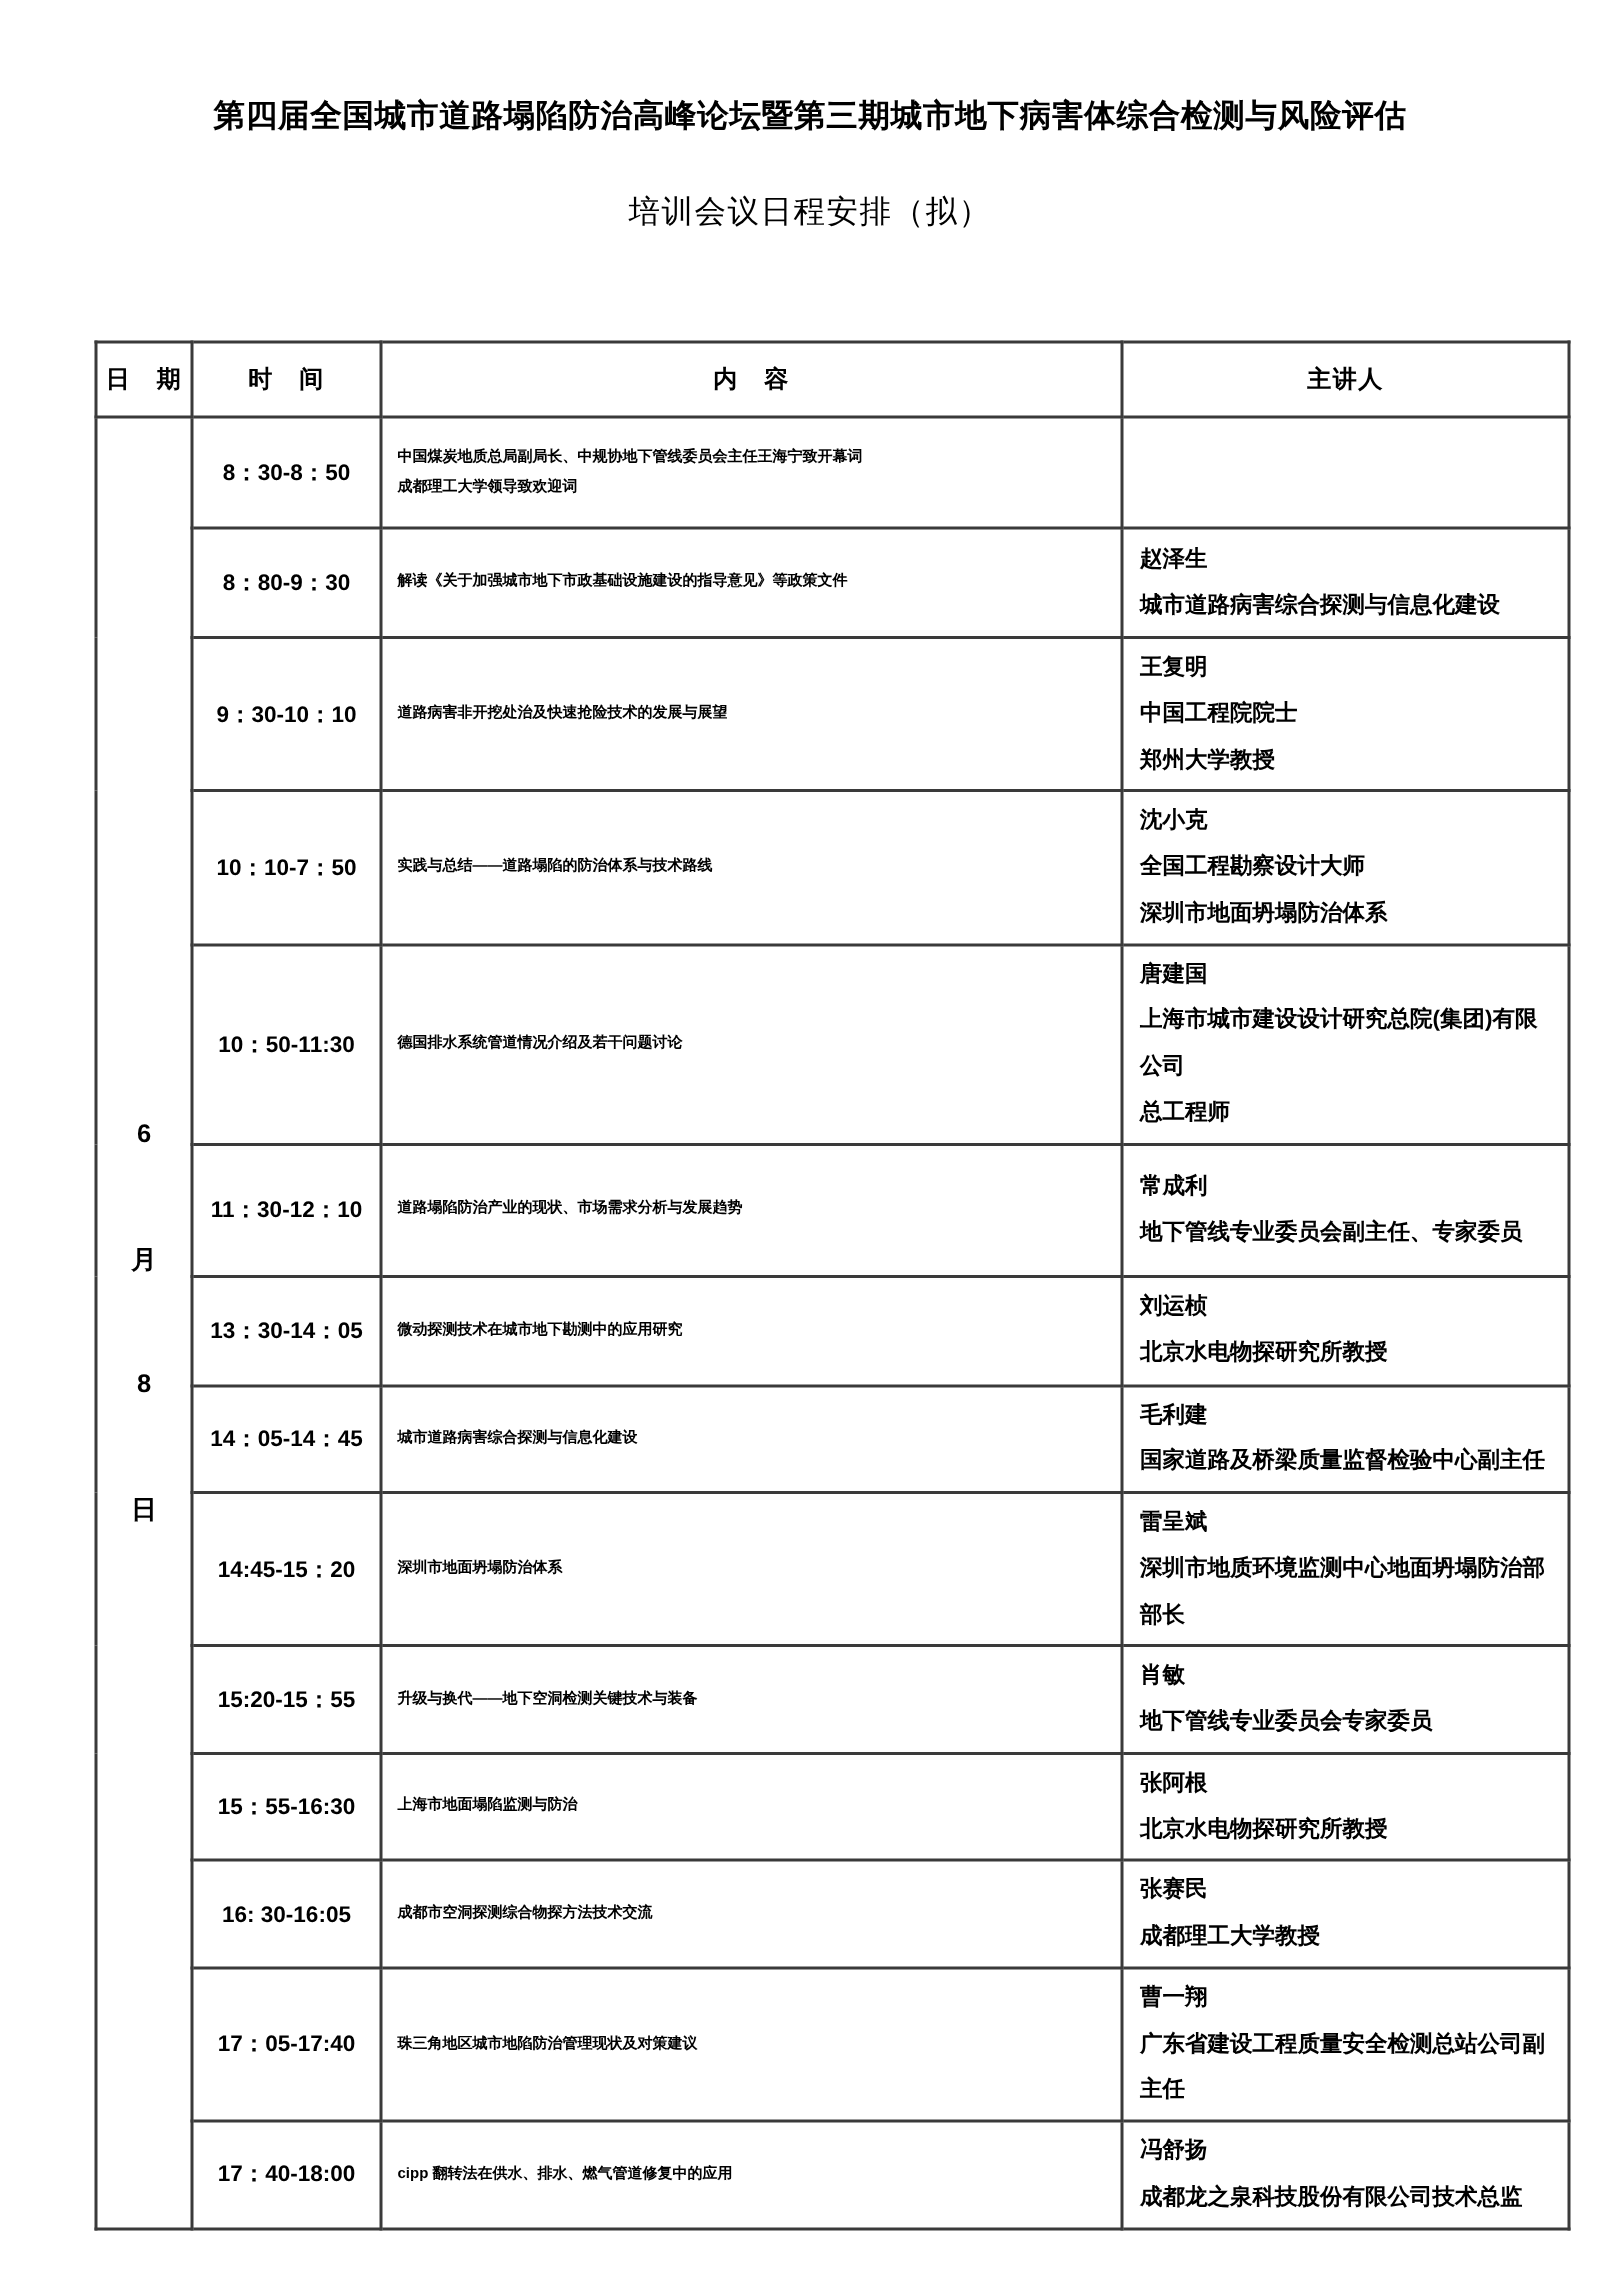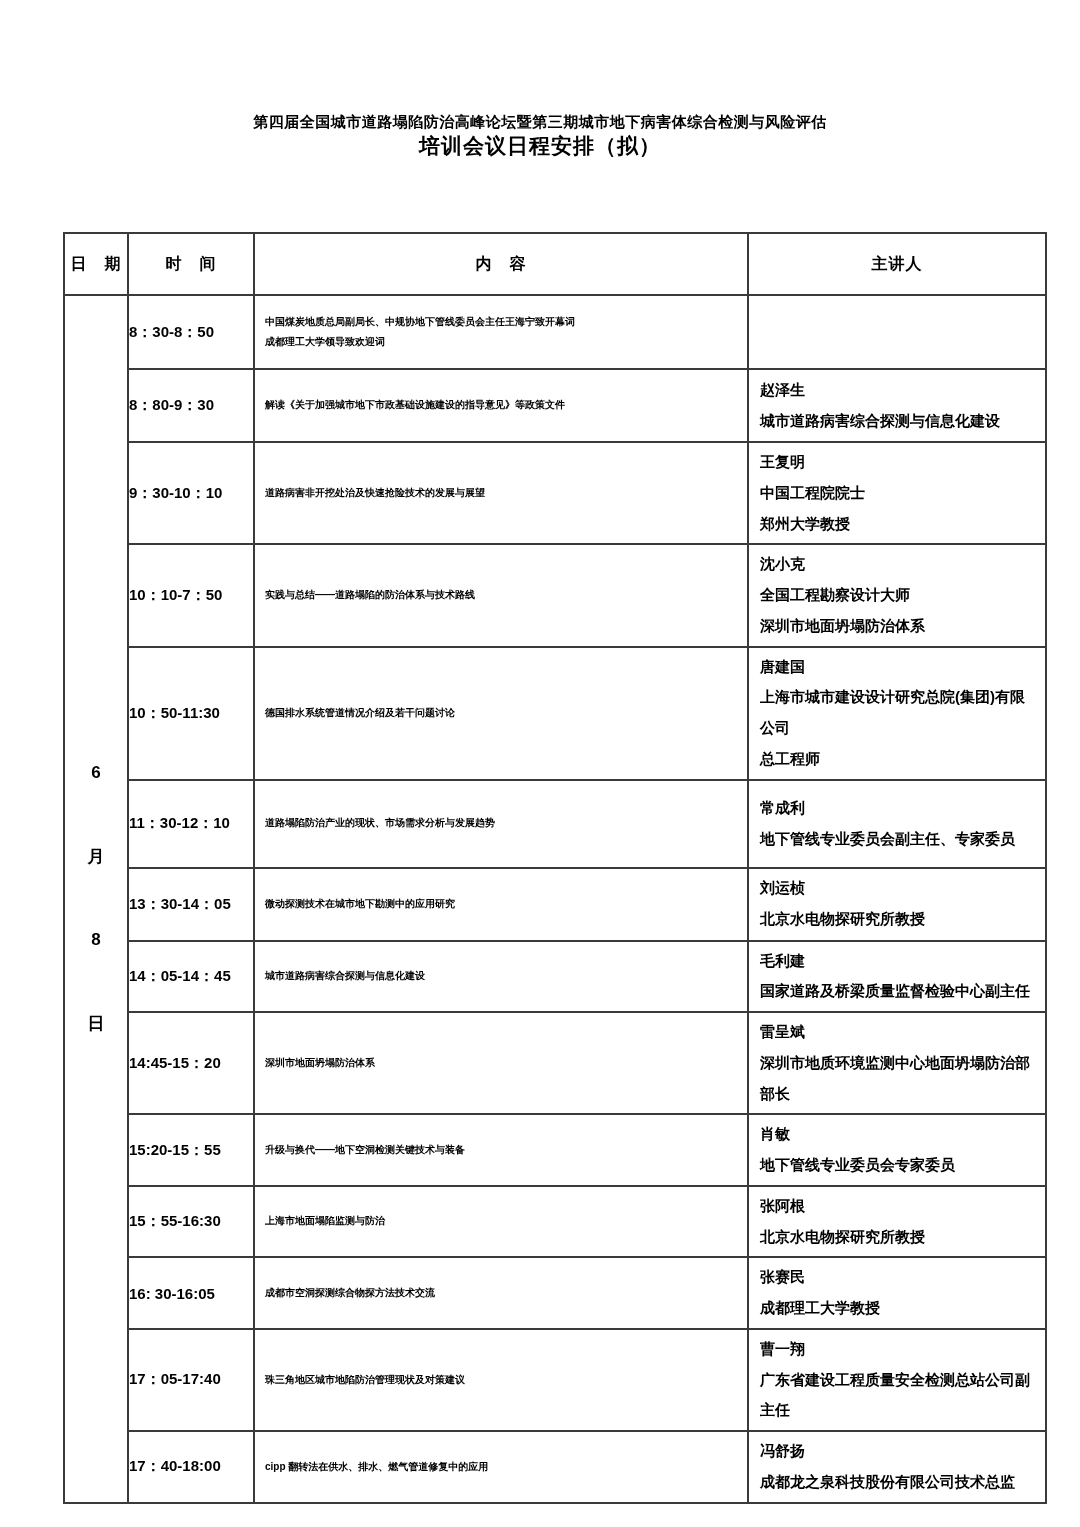--- a/index.html
+++ b/index.html
@@ -11,65 +11,65 @@
     color: #000000;
   }
   .page {
     position: relative;
     width: 1080px;
     height: 1527px;
     background: #ffffff;
     overflow: hidden;
   }
   .title-main {
-    padding-top: 101px;
-    text-align: center;
-    font-size: 15px;
+    padding-top: 63px;
+    text-align: center;
+    font-size: 21px;
     font-weight: bold;
     letter-spacing: 0.5px;
-    margin-top: 12px;
   }
   .title-sub {
+    margin-top: 36px;
     text-align: center;
     font-size: 21px;
-    font-weight: bold;
+    font-weight: normal;
     letter-spacing: 1px;
   }
   table.schedule {
     border-collapse: collapse;
     table-layout: fixed;
     margin-left: 63px;
     margin-top: 72px;
     width: 982px;
   }
   table.schedule th,
   table.schedule td {
     border: 2px solid #3a3a3a;
     font-weight: bold;
     vertical-align: middle;
     background: #ffffff;
   }
   thead th {
-    height: 62px;
+    height: 50px;
     font-size: 16px;
     text-align: center;
     letter-spacing: 1px;
     border-radius: 12px;
   }
   td.date-cell { text-align: center; }
   .date-stack {
     display: flex;
     flex-direction: column;
     align-items: center;
     gap: 62px;
     font-size: 17px;
     font-weight: bold;
   }
   td.time-cell {
-    text-align: left;
+    text-align: center;
     font-size: 15px;
     white-space: nowrap;
   }
   td.content-cell {
     font-size: 10px;
     text-align: left;
     padding: 4px 10px;
     line-height: 2.05;
     white-space: pre-line;
   }

